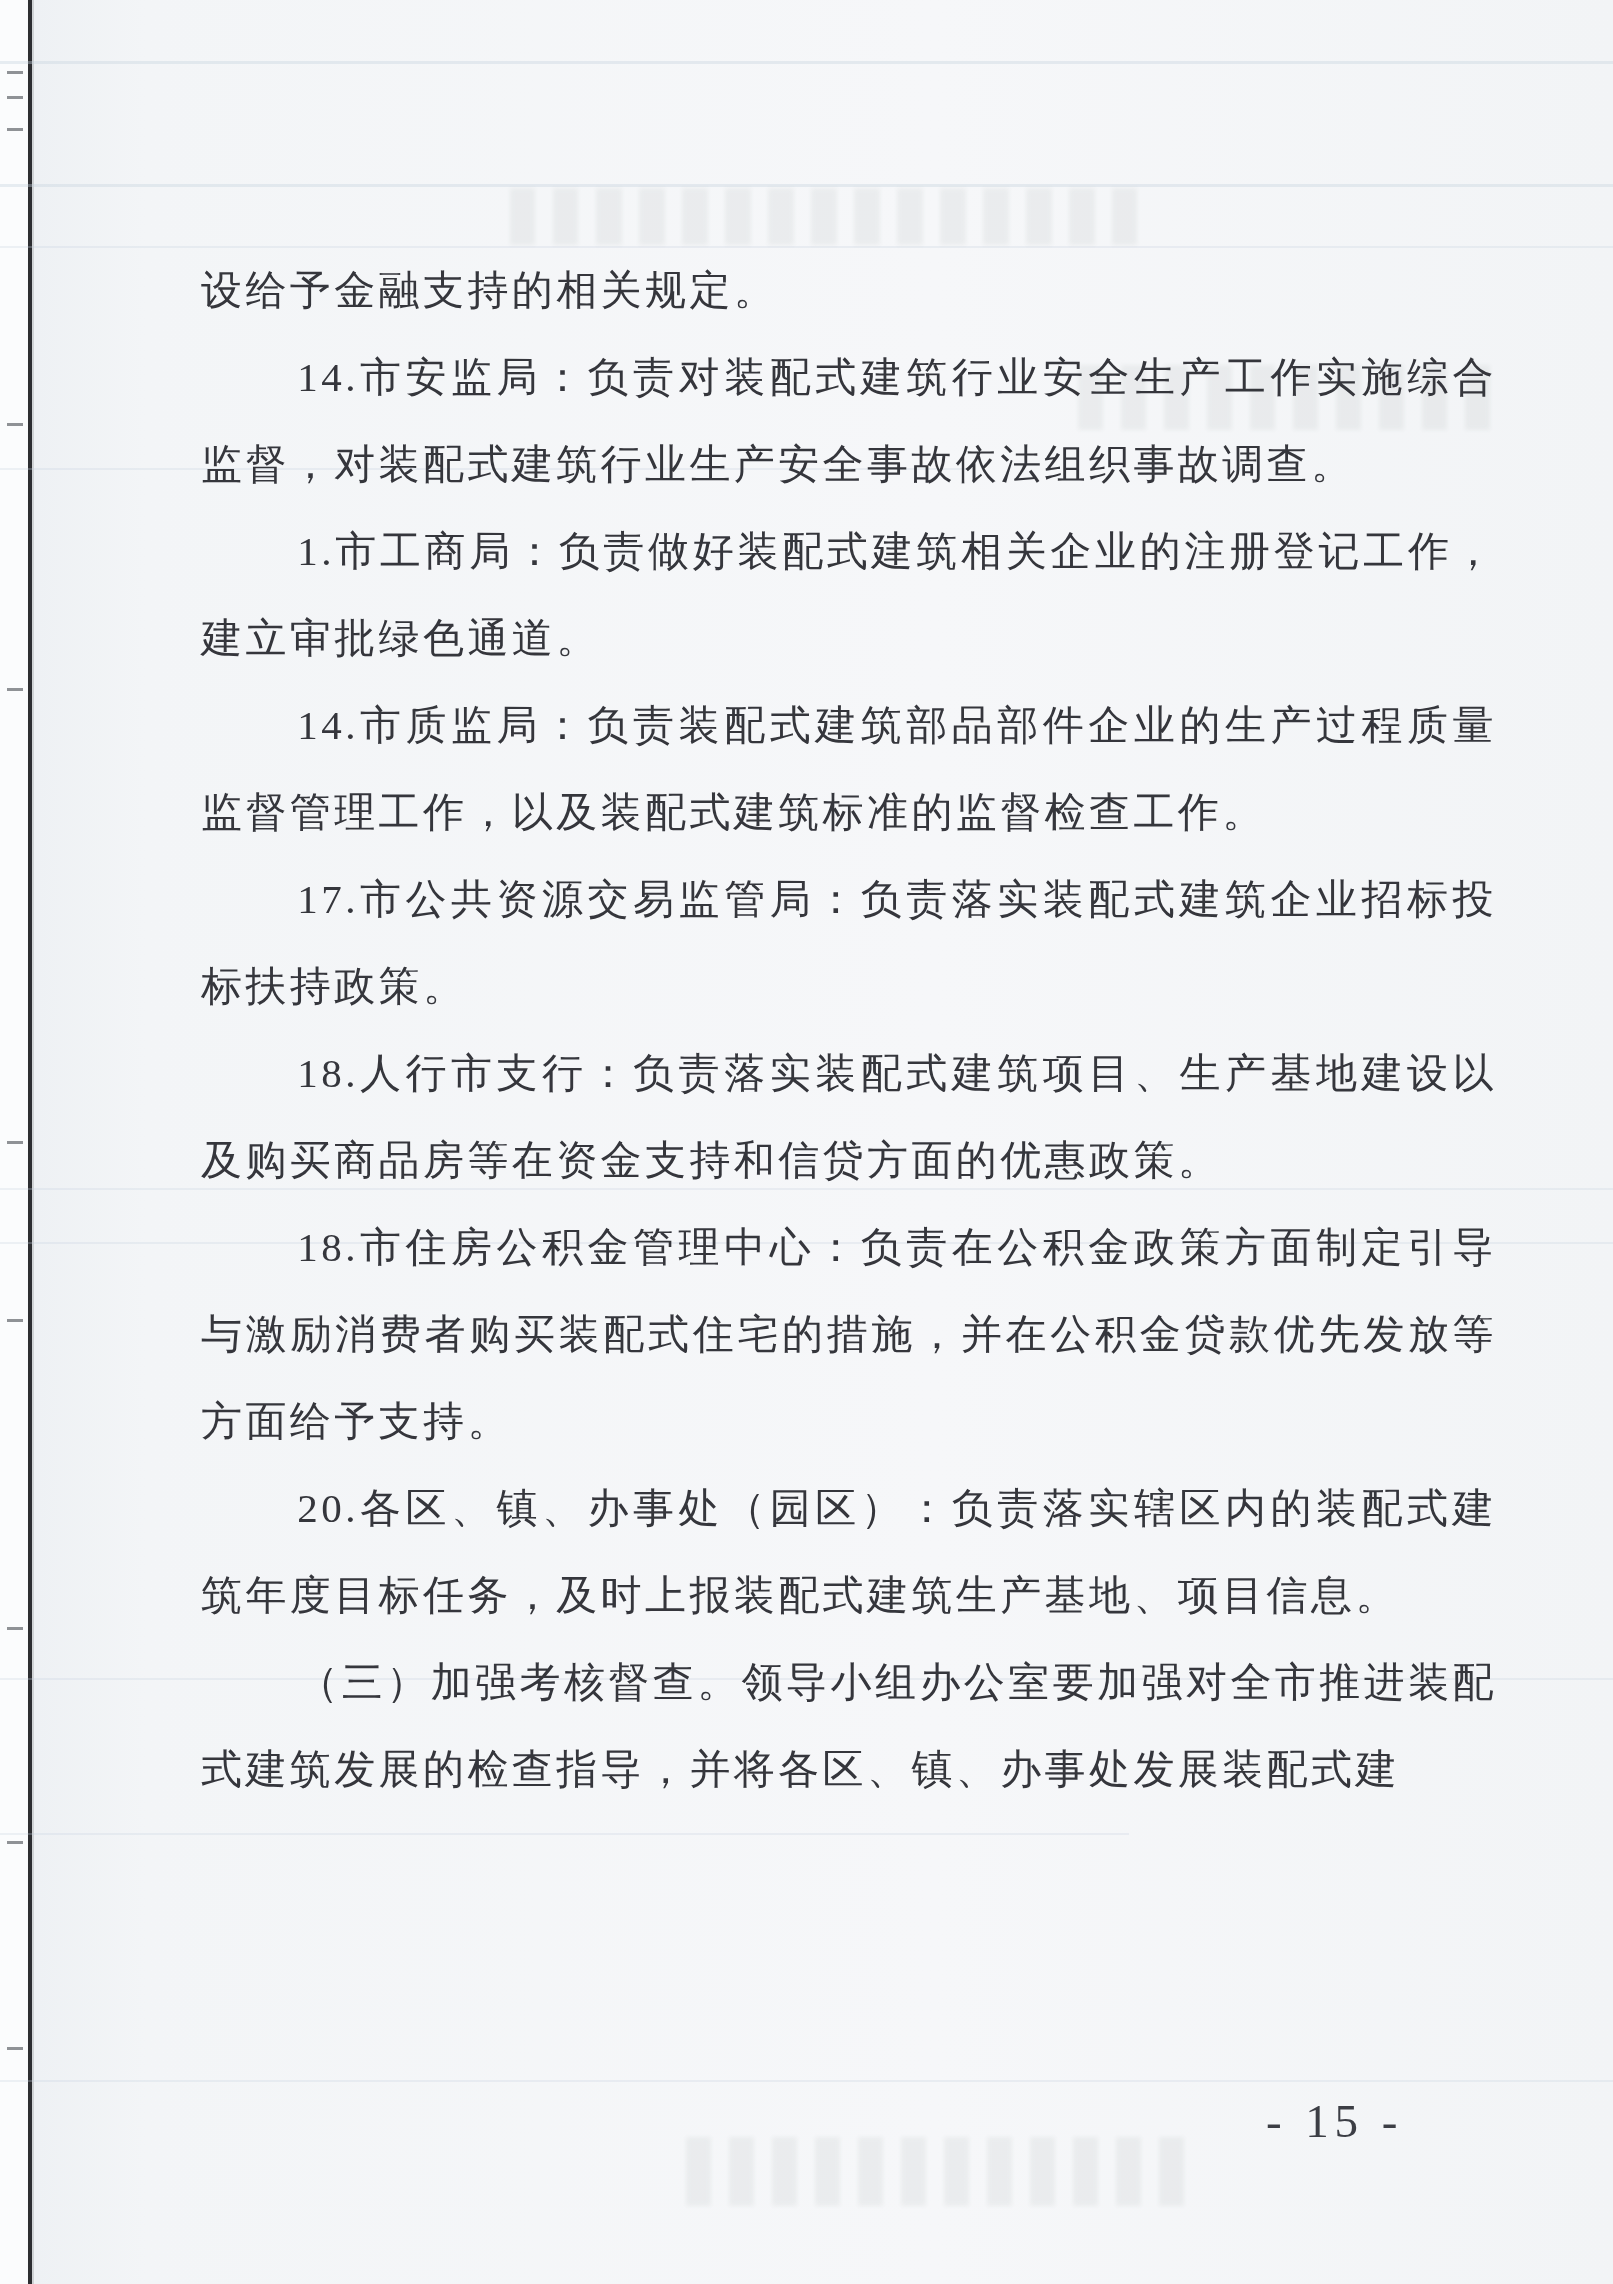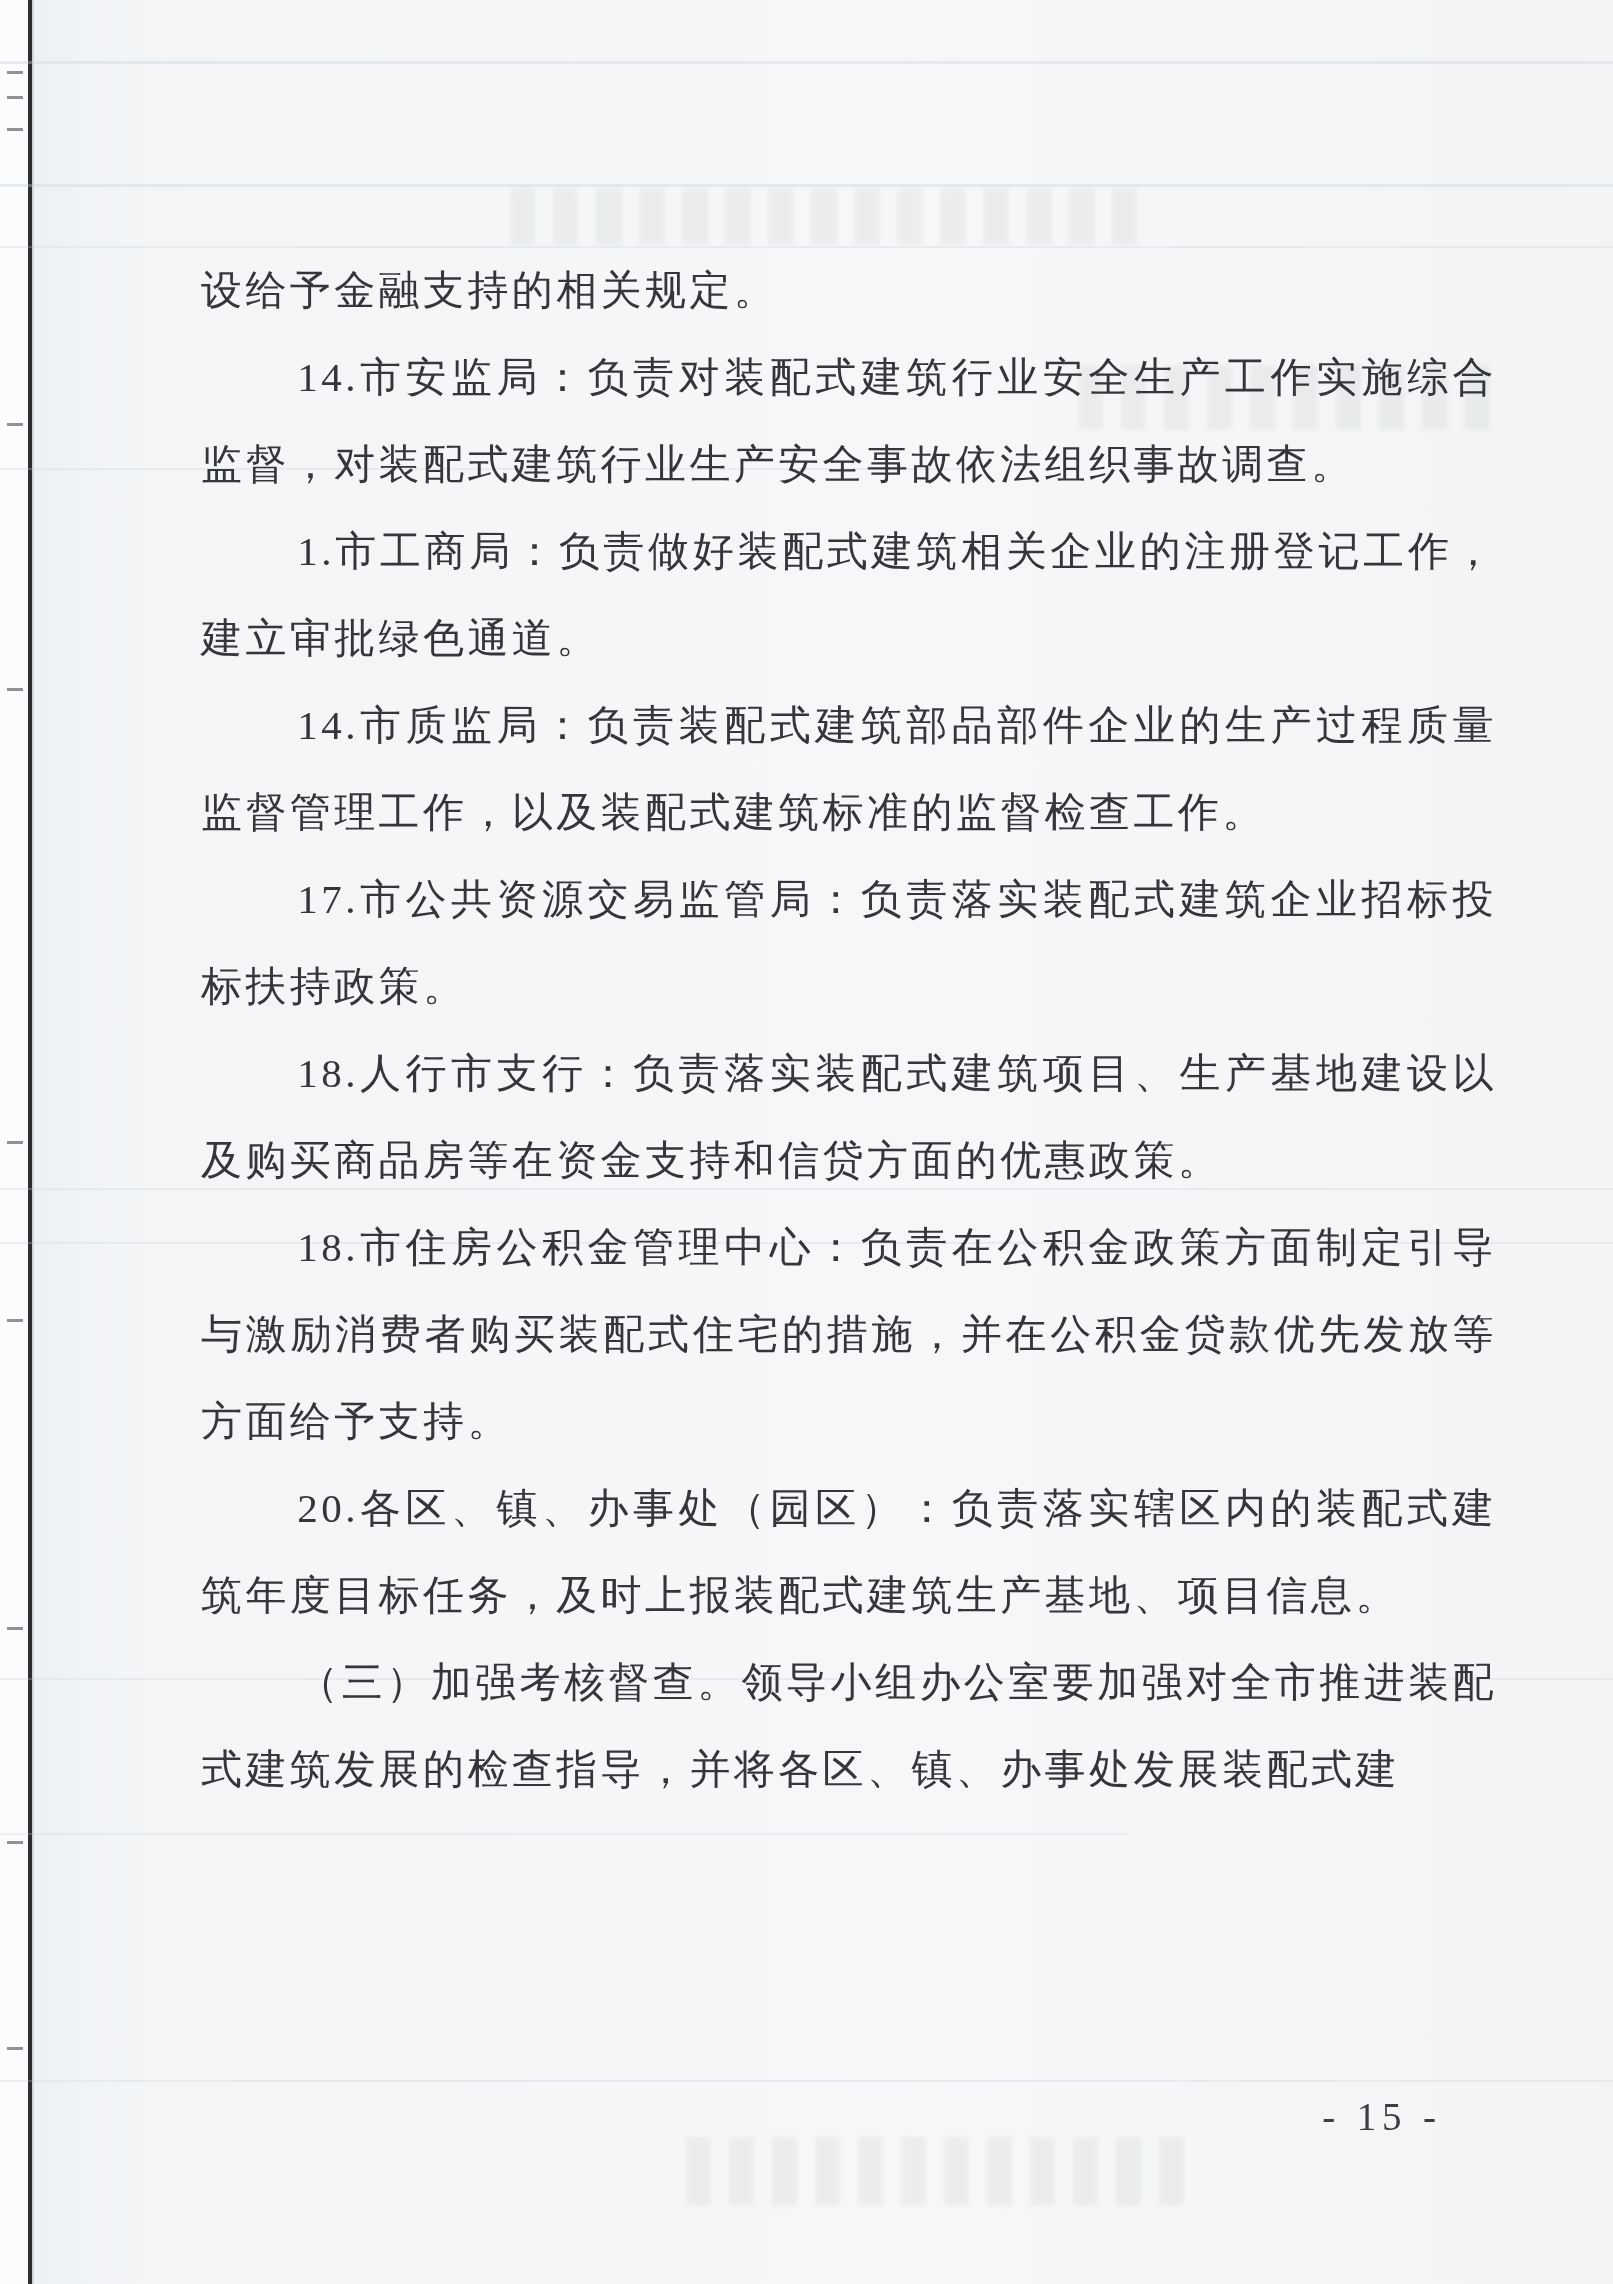--- a/index.html
+++ b/index.html
@@ -82,23 +82,23 @@
     text-indent: 2.35em;
   }
   .doc-body .lead {
     font-weight: 400;
   }
   .page-number {
     position: absolute;
     top: 2094px;
     left: 1266px;
     width: 176px;
-    text-align: right;
+    text-align: left;
     color: #3c3e45;
-    font-size: 39px;
+    font-size: 47px;
     letter-spacing: 5.9px;
     font-family: "Liberation Serif", "DejaVu Serif", serif;
   }
 </style>
 </head>
 <body>
 
 <div class="scan-root">
 
   <div class="spine-line"></div>

